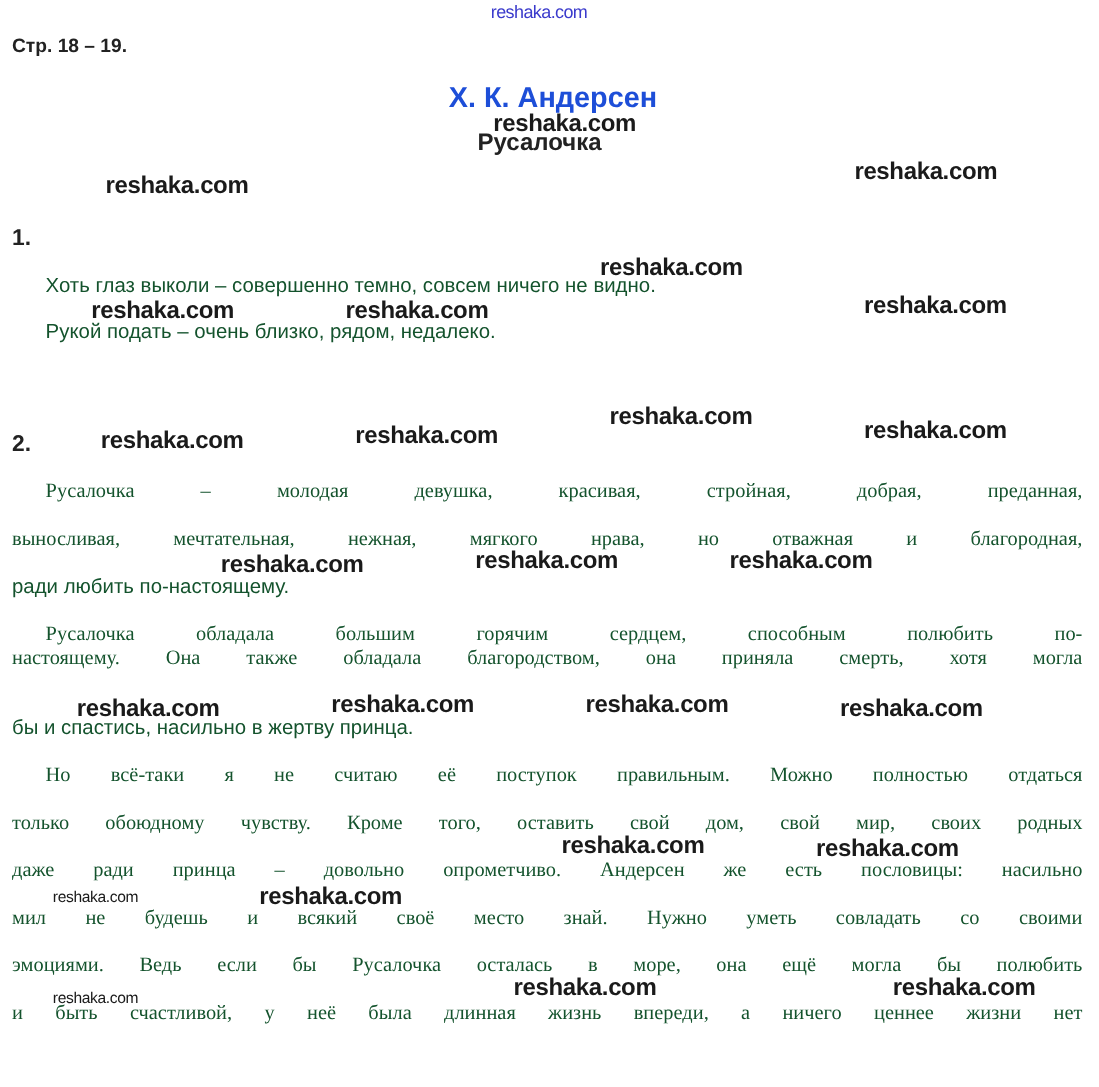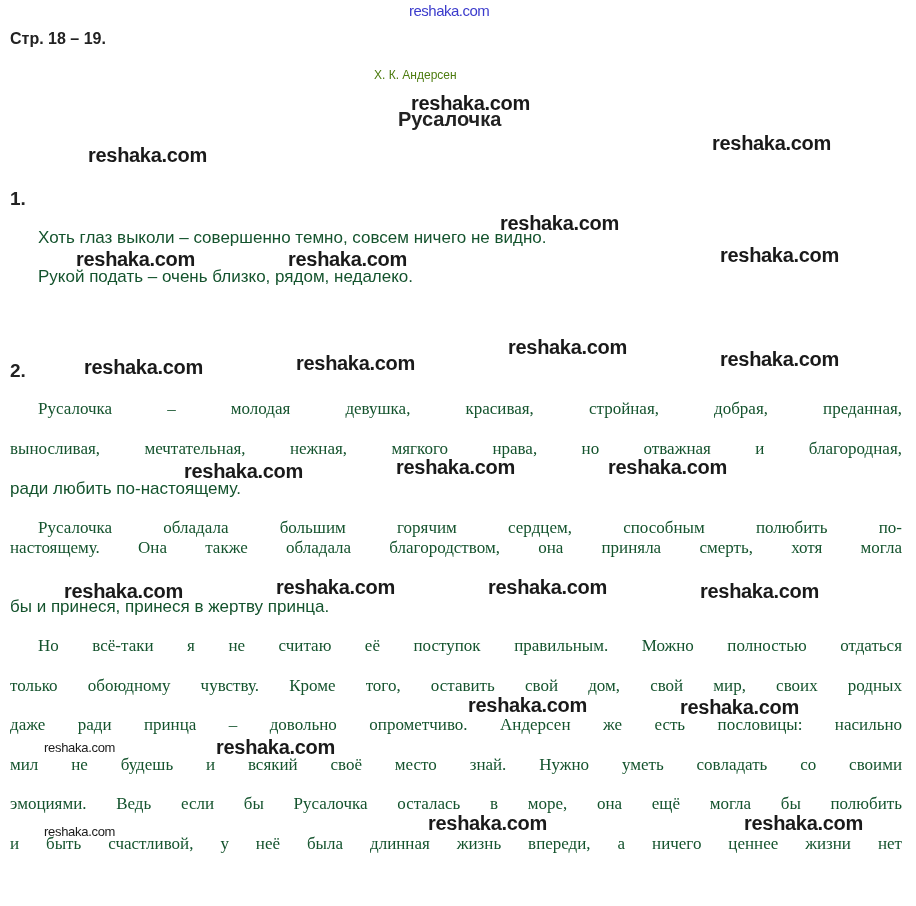--- a/index.html
+++ b/index.html
@@ -3,21 +3,21 @@
   <meta charset="utf-8">
   <style>
     html, body { margin: 0; padding: 0; background: #ffffff; }
     body {
       width: 916px; height: 906px; position: relative; overflow: hidden;
       font-family: "Liberation Sans", sans-serif; color: #333333;
     }
     .abs { position: absolute; white-space: nowrap; text-align: right; }
     .top-wm { top: 2px; left: 409px; font-size: 15px; color: #3b3bcc; letter-spacing: -0.5px; }
     .page-ref { top: 30px; left: 10px; font-size: 16px; font-weight: bold; color: #222; }
-    .author { top: 68px; left: 374px; font-size: 12px; font-weight: normal; color: #4d7c0f; }
+    .author { top: 68px; left: 374px; font-size: 24px; font-weight: bold; color: #1d4ed8; }
     .title { top: 108px; left: 398px; font-size: 20px; font-weight: bold; color: #222; }
     .num { font-size: 19px; font-weight: bold; color: #222; }
     .line { font-size: 17px; color: #14532d; }
     .justify { text-align: justify; text-align-last: justify; width: 892px; left: 10px; font-family: Liberation Serif, serif; }
     .wm { font-size: 20px; font-weight: bold; color: #1a1a1a; letter-spacing: -0.3px; }
     .wm-small { font-size: 13px; color: #1a1a1a; letter-spacing: -0.3px; }
   </style>
 </head>
 <body>
 
@@ -31,21 +31,21 @@
 <div class="abs line" style="top:267px;left:38px;">Рукой подать – очень близко, рядом, недалеко.</div>
 
 <div class="abs num" style="top:360px;left:10px;">2.</div>
 
 <div class="abs line justify" style="top:399px;left:38px;width:864px;">Русалочка – молодая девушка, красивая, стройная, добрая, преданная,</div>
 <div class="abs line justify" style="top:439px;">выносливая, мечтательная, нежная, мягкого нрава, но отважная и благородная,</div>
 <div class="abs line" style="top:479px;left:10px;">ради любить по-настоящему.</div>
 
 <div class="abs line justify" style="top:518px;left:38px;width:864px;">Русалочка обладала большим горячим сердцем, способным полюбить по-</div>
 <div class="abs line justify" style="top:538px;">настоящему. Она также обладала благородством, она приняла смерть, хотя могла</div>
-<div class="abs line" style="top:597px;left:10px;">бы и принеся, принеся в жертву принца.</div>
+<div class="abs line" style="top:597px;left:10px;">бы и спастись, насильно в жертву принца.</div>
 
 <div class="abs line justify" style="top:636px;left:38px;width:864px;">Но всё-таки я не считаю её поступок правильным. Можно полностью отдаться</div>
 <div class="abs line justify" style="top:676px;">только обоюдному чувству. Кроме того, оставить свой дом, свой мир, своих родных</div>
 <div class="abs line justify" style="top:715px;">даже ради принца – довольно опрометчиво. Андерсен же есть пословицы: насильно</div>
 <div class="abs line justify" style="top:755px;">мил не будешь и всякий своё место знай. Нужно уметь совладать со своими</div>
 <div class="abs line justify" style="top:794px;">эмоциями. Ведь если бы Русалочка осталась в море, она ещё могла бы полюбить</div>
 <div class="abs line justify" style="top:834px;">и быть счастливой, у неё была длинная жизнь впереди, а ничего ценнее жизни нет</div>
 <div class="abs line" style="top:873px;left:10px;margin-top:44px;">– даже любовь.</div>
 
 <div class="abs wm" style="top:92px;left:411px;">reshaka.com</div>

